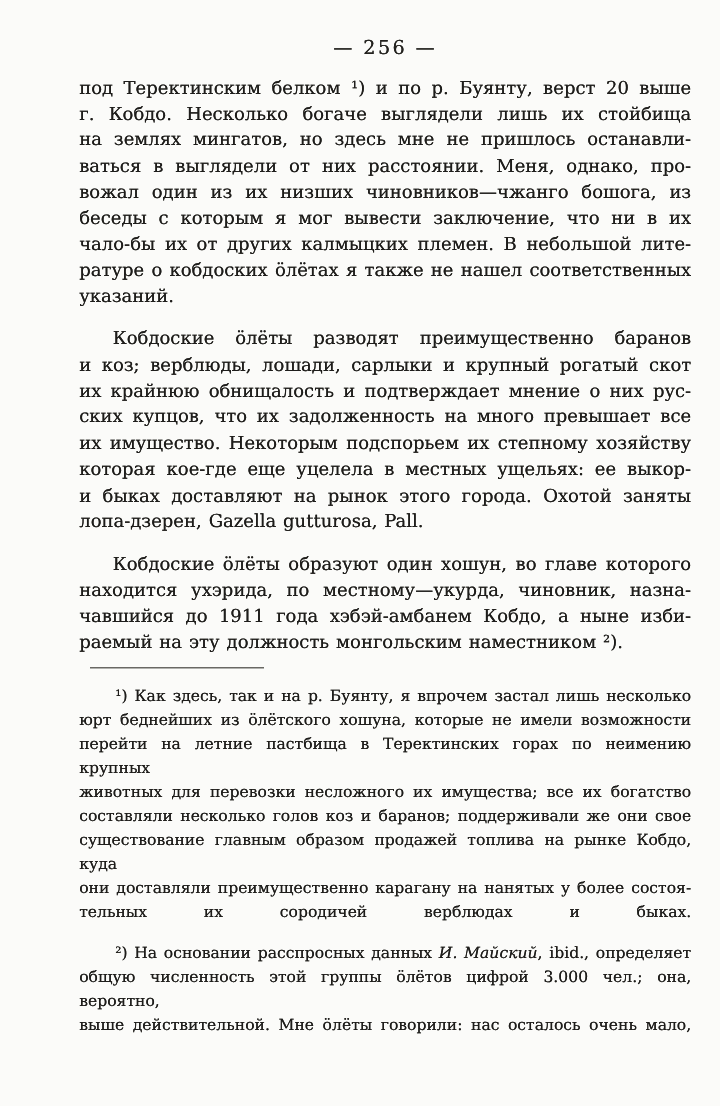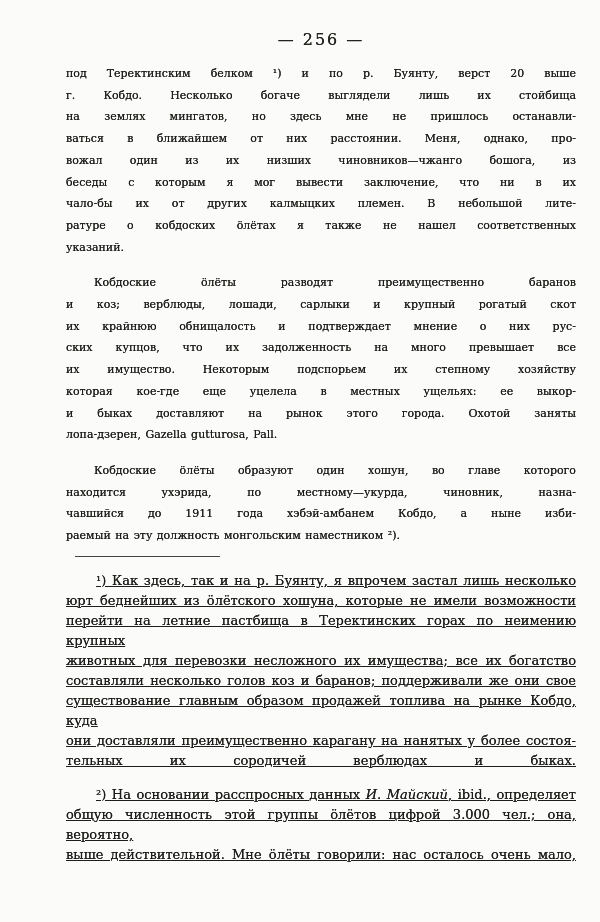--- a/index.html
+++ b/index.html
@@ -22,21 +22,21 @@
   }
   .pageno {
     text-align: center;
     font-size: 16px;
     letter-spacing: 2px;
     line-height: 20px;
     margin-bottom: 13px;
     color: #23221f;
   }
   .body-text {
-    font-size: 11px;
+    font-size: 15px;
     word-spacing: 1px;
   }
   .body-text .line {
     line-height: 21.7px;
     text-align: justify;
     text-align-last: justify;
     white-space: normal;
   }
   .line.last {
     text-align-last: left;
@@ -52,41 +52,40 @@
     margin: 9px 0 11px 9px;
   }
   .footnotes {
     font-size: 13px;
     word-spacing: 1px;
   }
   .footnotes .line {
     line-height: 20px;
     text-align: justify;
     text-align-last: justify;
-    text-decoration: underline;
   }
   .footnotes .line.indent {
     text-indent: 30px;
   }
   .it {
     font-style: italic;
   }
 </style>
 </head>
 <body>
 
 <div class="page">
   <div class="pageno">— 256 —</div>
 
   <div class="body-text">
     <div class="para">
         <div class="line">под Теректинским белком ¹) и по р. Буянту, верст 20 выше</div>
         <div class="line">г. Кобдо. Несколько богаче выглядели лишь их стойбища</div>
         <div class="line">на землях мингатов, но здесь мне не пришлось останавли-</div>
-        <div class="line">ваться в ближайшем от них расстоянии. Меня, однако, про-</div>
+        <div class="line">ваться в выглядели от них расстоянии. Меня, однако, про-</div>
         <div class="line">вожал один из их низших чиновников—чжанго бошога, из</div>
         <div class="line">беседы с которым я мог вывести заключение, что ни в их</div>
         <div class="line">чало-бы их от других калмыцких племен. В небольшой лите-</div>
         <div class="line">ратуре о кобдоских öлётах я также не нашел соответственных</div>
         <div class="line last">указаний.</div>
       </div>
     <div class="para">
         <div class="line indent">Кобдоские öлёты разводят преимущественно баранов</div>
         <div class="line">и коз; верблюды, лошади, сарлыки и крупный рогатый скот</div>
         <div class="line">их крайнюю обнищалость и подтверждает мнение о них рус-</div>

